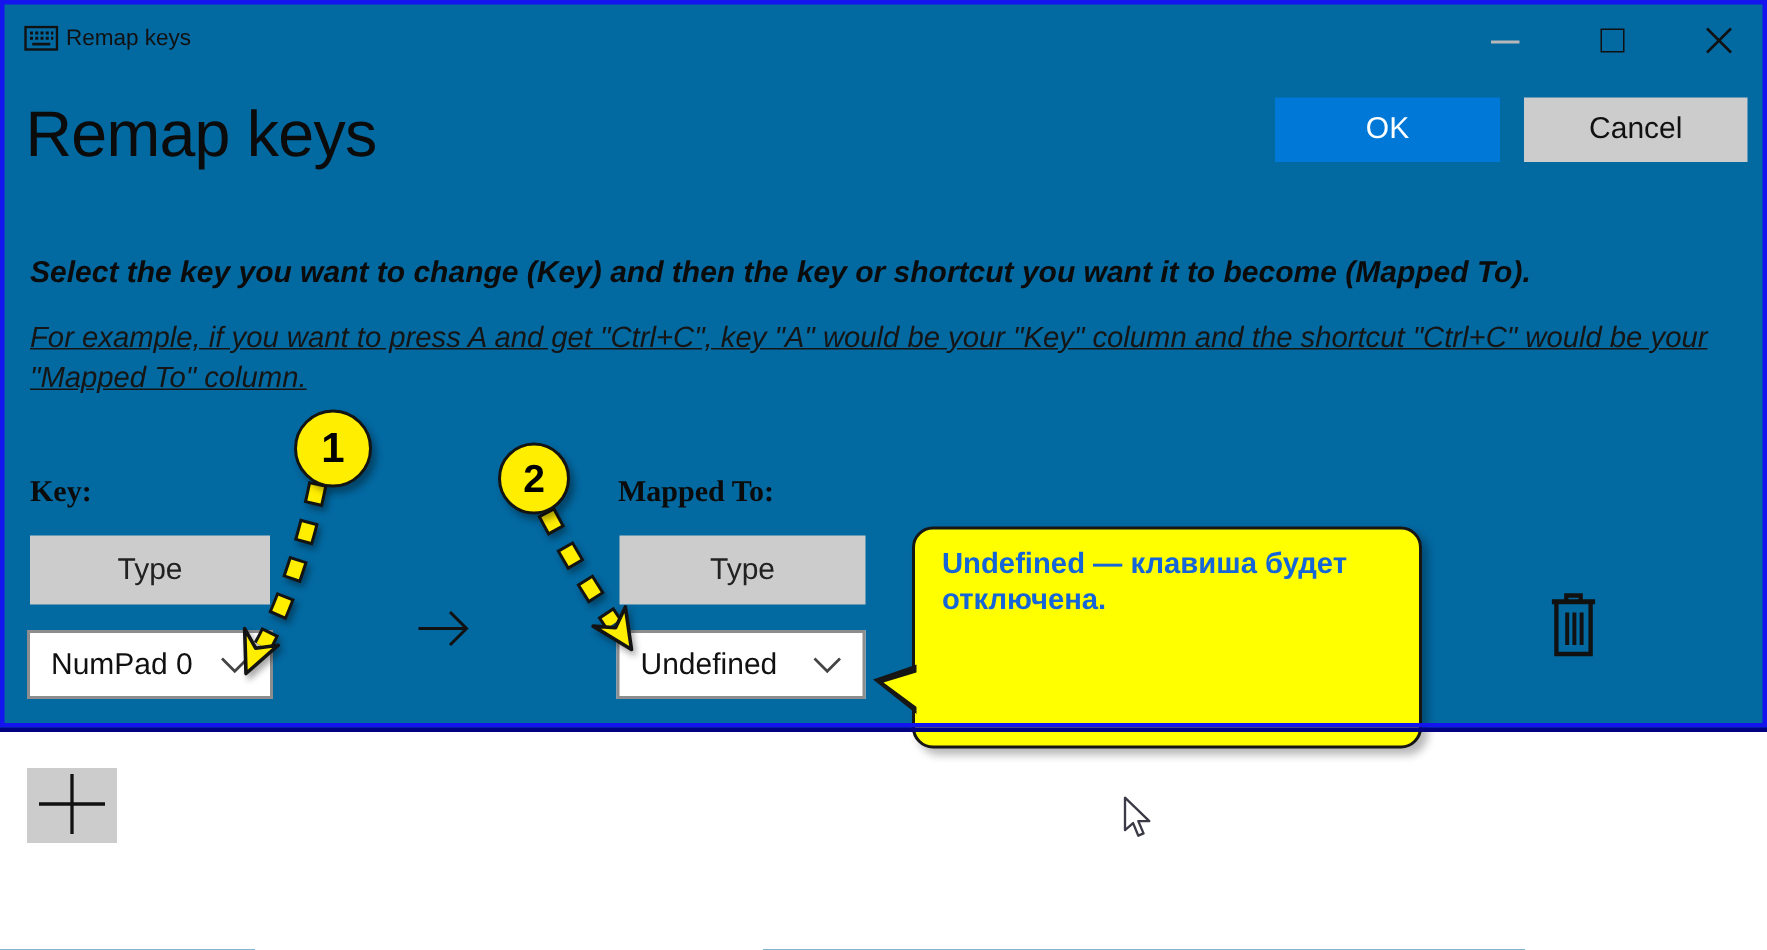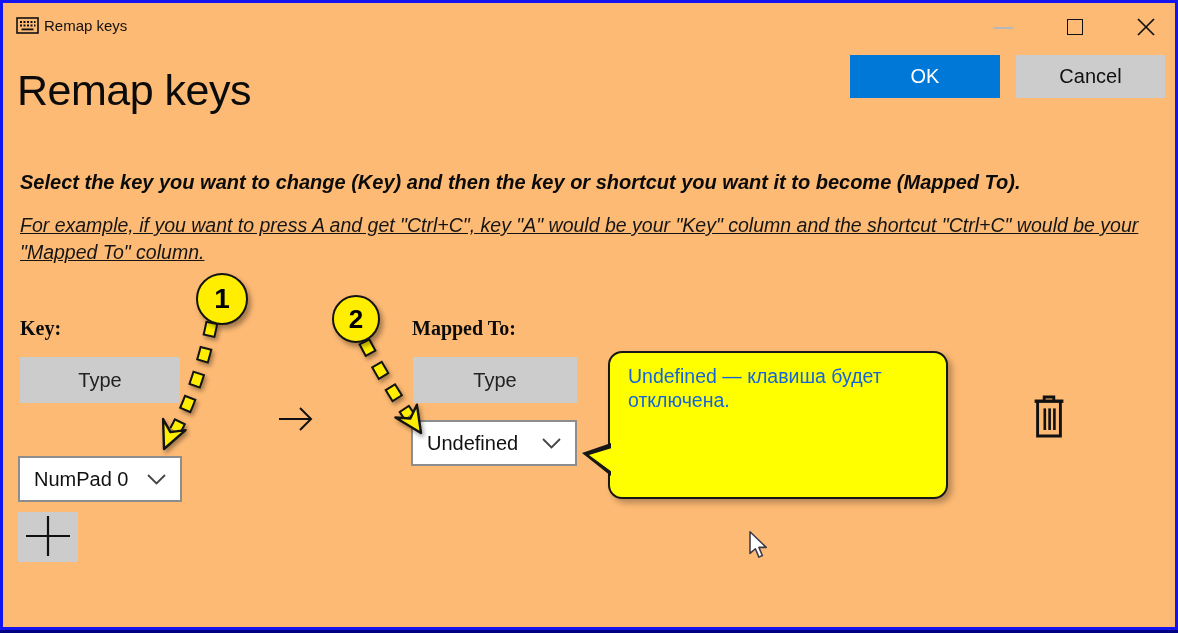--- a/index.html
+++ b/index.html
@@ -2,58 +2,58 @@
 <html><head>
 <meta charset="utf-8">
 <style>
   * { box-sizing: border-box; margin: 0; padding: 0; }
   body {
     font-family: "Liberation Sans", "DejaVu Sans", sans-serif;
     background: #ffffff;
     width: 1178px; height: 633px;
     overflow: hidden;
   }
-  .window { position: relative; width: 1178px; height: 633px; background: #fdba74; }
+  .window { position: relative; width: 1178px; height: 488px; background: #0369a1; }
   .frame {
     position: absolute; left: 0; top: 0; right: 0; bottom: 3px;
     border: 3px solid #1414ee; pointer-events: none; z-index: 40;
   }
   .navy-strip {
     position: absolute; left: 0; right: 0; bottom: 0; height: 3px;
     background: #000082; z-index: 40;
   }
   
   .kbd-icon { position: absolute; left: 16px; top: 17px; }
   .titletext { position: absolute; left: 44px; top: 17px; font-size: 15px; color: #111; }
   .win-min { position: absolute; left: 994px; top: 27px; width: 19px; height: 2px; background: #b8b8b8; cursor: pointer; }
   .win-max { position: absolute; left: 1067px; top: 19px; width: 16px; height: 16px; border: 1.6px solid #111; cursor: pointer; }
   .win-close { position: absolute; left: 1136px; top: 17px; width: 20px; height: 20px; cursor: pointer; }
   
-  .btn { position: absolute; top: 55px; height: 43px; border: none; font-size: 20px;
+  .btn { position: absolute; top: 65px; height: 43px; border: none; font-size: 20px;
          font-family: inherit; cursor: pointer; }
   .btn.ok { left: 850px; width: 150px; background: #0078d7; color: #fff; }
   .btn.cancel { left: 1016px; width: 149px; background: #cccccc; color: #111; }
   h1 { position: absolute; left: 17px; top: 66px; font-size: 43px; font-weight: 400;
        letter-spacing: -0.5px; color: #0b0b0b; }
   .instr { position: absolute; left: 20px; top: 171px; width: 1140px;
            font-size: 20px; font-weight: bold; color: #0b0b0b; font-style: italic; }
   .example { position: absolute; left: 20px; top: 212px; width: 1138px;
              font-size: 19.5px; font-style: italic; color: #151515; line-height: 1.4; text-decoration: underline; }
   
   .col-label { position: absolute; top: 317px; font-size: 20px; font-weight: bold; color: #0b0b0b; font-family: Liberation Serif, serif; }
   .col-label.key { left: 20px; }
   .col-label.mapped { left: 412px; }
   .type-btn { position: absolute; top: 357px; height: 46px; background: #cccccc; border: none;
               font-size: 20px; color: #222; font-family: inherit; cursor: pointer; }
   .type-btn.key { left: 20px; width: 160px; }
   .type-btn.mapped { left: 413px; width: 164px; }
   .dropdown { position: absolute; top: 420px; height: 46px; background: #fff;
               border: 2px solid #8d8d8d; display: flex; align-items: center;
               justify-content: space-between; padding: 0 14px; cursor: pointer; }
-  .dropdown.key { left: 18px; width: 164px; margin-top: 36px; }
+  .dropdown.key { left: 18px; width: 164px; }
   .dropdown.mapped { left: 411px; width: 166px; }
   .dropdown .val { font-size: 20px; color: #111; }
   .map-arrow { position: absolute; left: 278px; top: 404px; }
   
   .trash-btn { position: absolute; left: 1031px; top: 395px; background: transparent; border: none; cursor: pointer; }
   .add-btn { position: absolute; left: 18px; top: 512px; width: 60px; height: 50px;
              background: #cccccc; border: none; cursor: pointer; }
   
   .num-circle { position: absolute; background: #ffee00; border: 2.5px solid #131313;
                 border-radius: 50%; display: flex; align-items: center; justify-content: center;
@@ -66,21 +66,21 @@
   .bubble { position: absolute; left: 608px; top: 351px; width: 340px; min-height: 148px;
             background: #ffff00; border: 2px solid #161616; border-radius: 14px;
             padding: 12px 16px 12px 18px; z-index: 15;
             box-shadow: 4px 4px 6px rgba(0,0,0,0.28); }
   .bubble::before { content: ""; position: absolute; left: -28px; top: 90px; width: 0; height: 0;
             border-top: 10px solid transparent; border-bottom: 23px solid transparent;
             border-right: 29px solid #161616; }
   .bubble::after { content: ""; position: absolute; left: -21px; top: 95px; width: 0; height: 0;
             border-top: 7px solid transparent; border-bottom: 17px solid transparent;
             border-right: 23px solid #ffff00; }
-  .bubble p { font-size: 19.5px; font-weight: normal; color: #1565d8; line-height: 1.22; }
+  .bubble p { font-size: 19.5px; font-weight: bold; color: #1565d8; line-height: 1.22; }
   .bubble p:first-child { margin-bottom: 15px; }
   .cursor { position: absolute; left: 748px; top: 530px; z-index: 30; }
 </style>
 </head>
 <body>
 
 <div class="window">
   <div class="frame"></div>
   <div class="navy-strip"></div>
 

